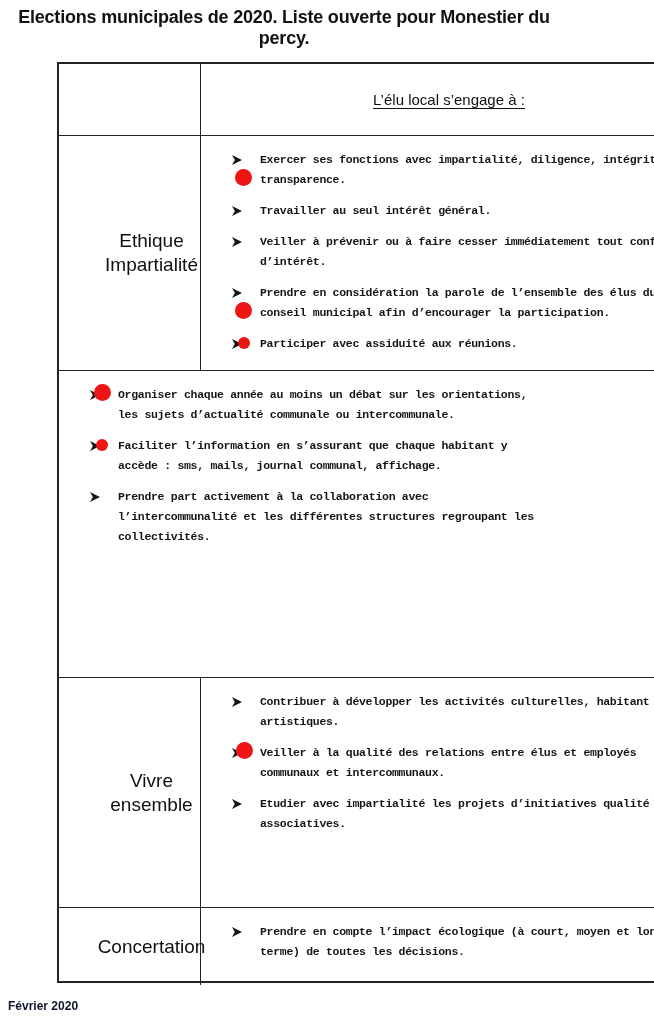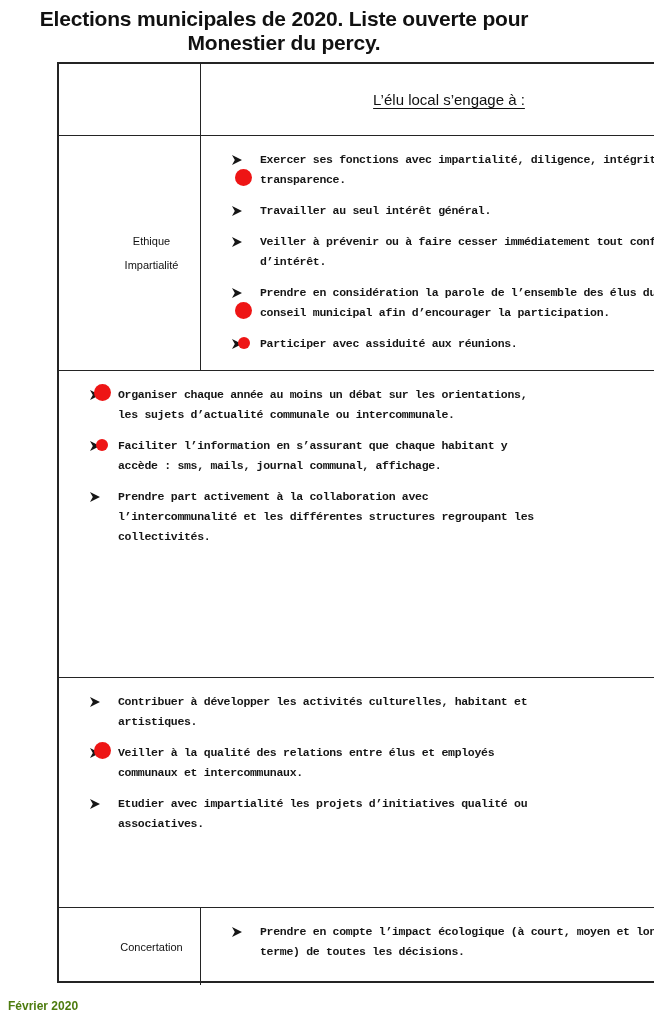--- a/index.html
+++ b/index.html
@@ -3,33 +3,33 @@
 <meta charset="utf-8">
 <style>
   html,body{margin:0;padding:0;}
   body{
     width:654px;height:1024px;background:#ffffff;position:relative;
     font-family:"Liberation Sans","DejaVu Sans",sans-serif;color:#1a1a1a;
     overflow:hidden;
   }
   .page-title{
     position:absolute;top:7px;left:0;width:568px;text-align:center;
-    font-size:21px;font-weight:700;letter-spacing:-0.2px;color:#111;
+    font-size:18px;font-weight:700;letter-spacing:-0.2px;color:#111;
   }
   .commitments-table{
     position:absolute;left:57px;top:62px;width:642px;height:921px;
     border:2px solid #242424;box-sizing:border-box;background:#fff;
     display:flex;flex-direction:column;
   }
   .t-row{display:flex;box-sizing:border-box;overflow:hidden;}
   .t-row + .t-row{border-top:1.5px solid #242424;}
   .label-cell{
     width:142px;flex:none;border-right:1.5px solid #242424;box-sizing:border-box;
     display:flex;align-items:center;justify-content:center;text-align:center;
-    font-size:11px;line-height:24px;white-space:pre-line;color:#111;padding-left:44px;
+    font-size:19px;line-height:24px;white-space:pre-line;color:#111;padding-left:44px;
   }
   .content-cell{flex:1;box-sizing:border-box;overflow:hidden;}
   .header-row{height:71px;flex:none;}
   .header-cell{
     display:flex;align-items:center;justify-content:center;
     font-size:15px;font-weight:400;color:#111;
   }
   .header-cell .u{text-decoration:underline;text-underline-offset:3px;}
   .items{
     display:flex;flex-direction:column;gap:11px;
@@ -49,21 +49,21 @@
   .red-dot{position:absolute;border-radius:50%;background:#ee1515;z-index:2;}
   .dot-bullet{width:17px;height:17px;left:5px;top:-1px;}
   .dot-bullet-sm{width:12px;height:12px;left:7px;top:3px;}
   .dot-line2{width:17px;height:17px;left:-25px;top:19px;}
   .row-ethique{height:235px;flex:none;}
   .row-concertation{height:307px;flex:none;}
   .row-vivre{height:230px;flex:none;}
   .row-environnement{height:78px;flex:none;}
   .footer-date{
     position:absolute;left:8px;top:999px;
-    font-size:12px;font-weight:700;color:#4d7c0f;
+    font-size:12px;font-weight:700;color:#0f172a;
   }
 </style>
 </head>
 <body>
 
 <div class="page-title">Elections municipales de 2020. Liste ouverte pour Monestier du percy.</div>
 
 <div class="commitments-table">
 
   <div class="t-row header-row">
@@ -137,20 +137,21 @@
             <span class="arrowhead"></span>
           </span>
           <div class="item-text">Prendre part activement à la collaboration avec
 l’intercommunalité et les différentes structures regroupant les
 collectivités.</div>
         </div>
       </div>
   </div>
 
   <div class="t-row row-vivre">
+    <div class="label-cell">Vivre ensemble</div>
     <div class="content-cell items">
         <div class="item">
           <span class="marker">
             <span class="arrowhead"></span>
           </span>
           <div class="item-text">Contribuer à développer les activités culturelles, habitant et
 artistiques.</div>
         </div>
         <div class="item">
           <span class="marker">

